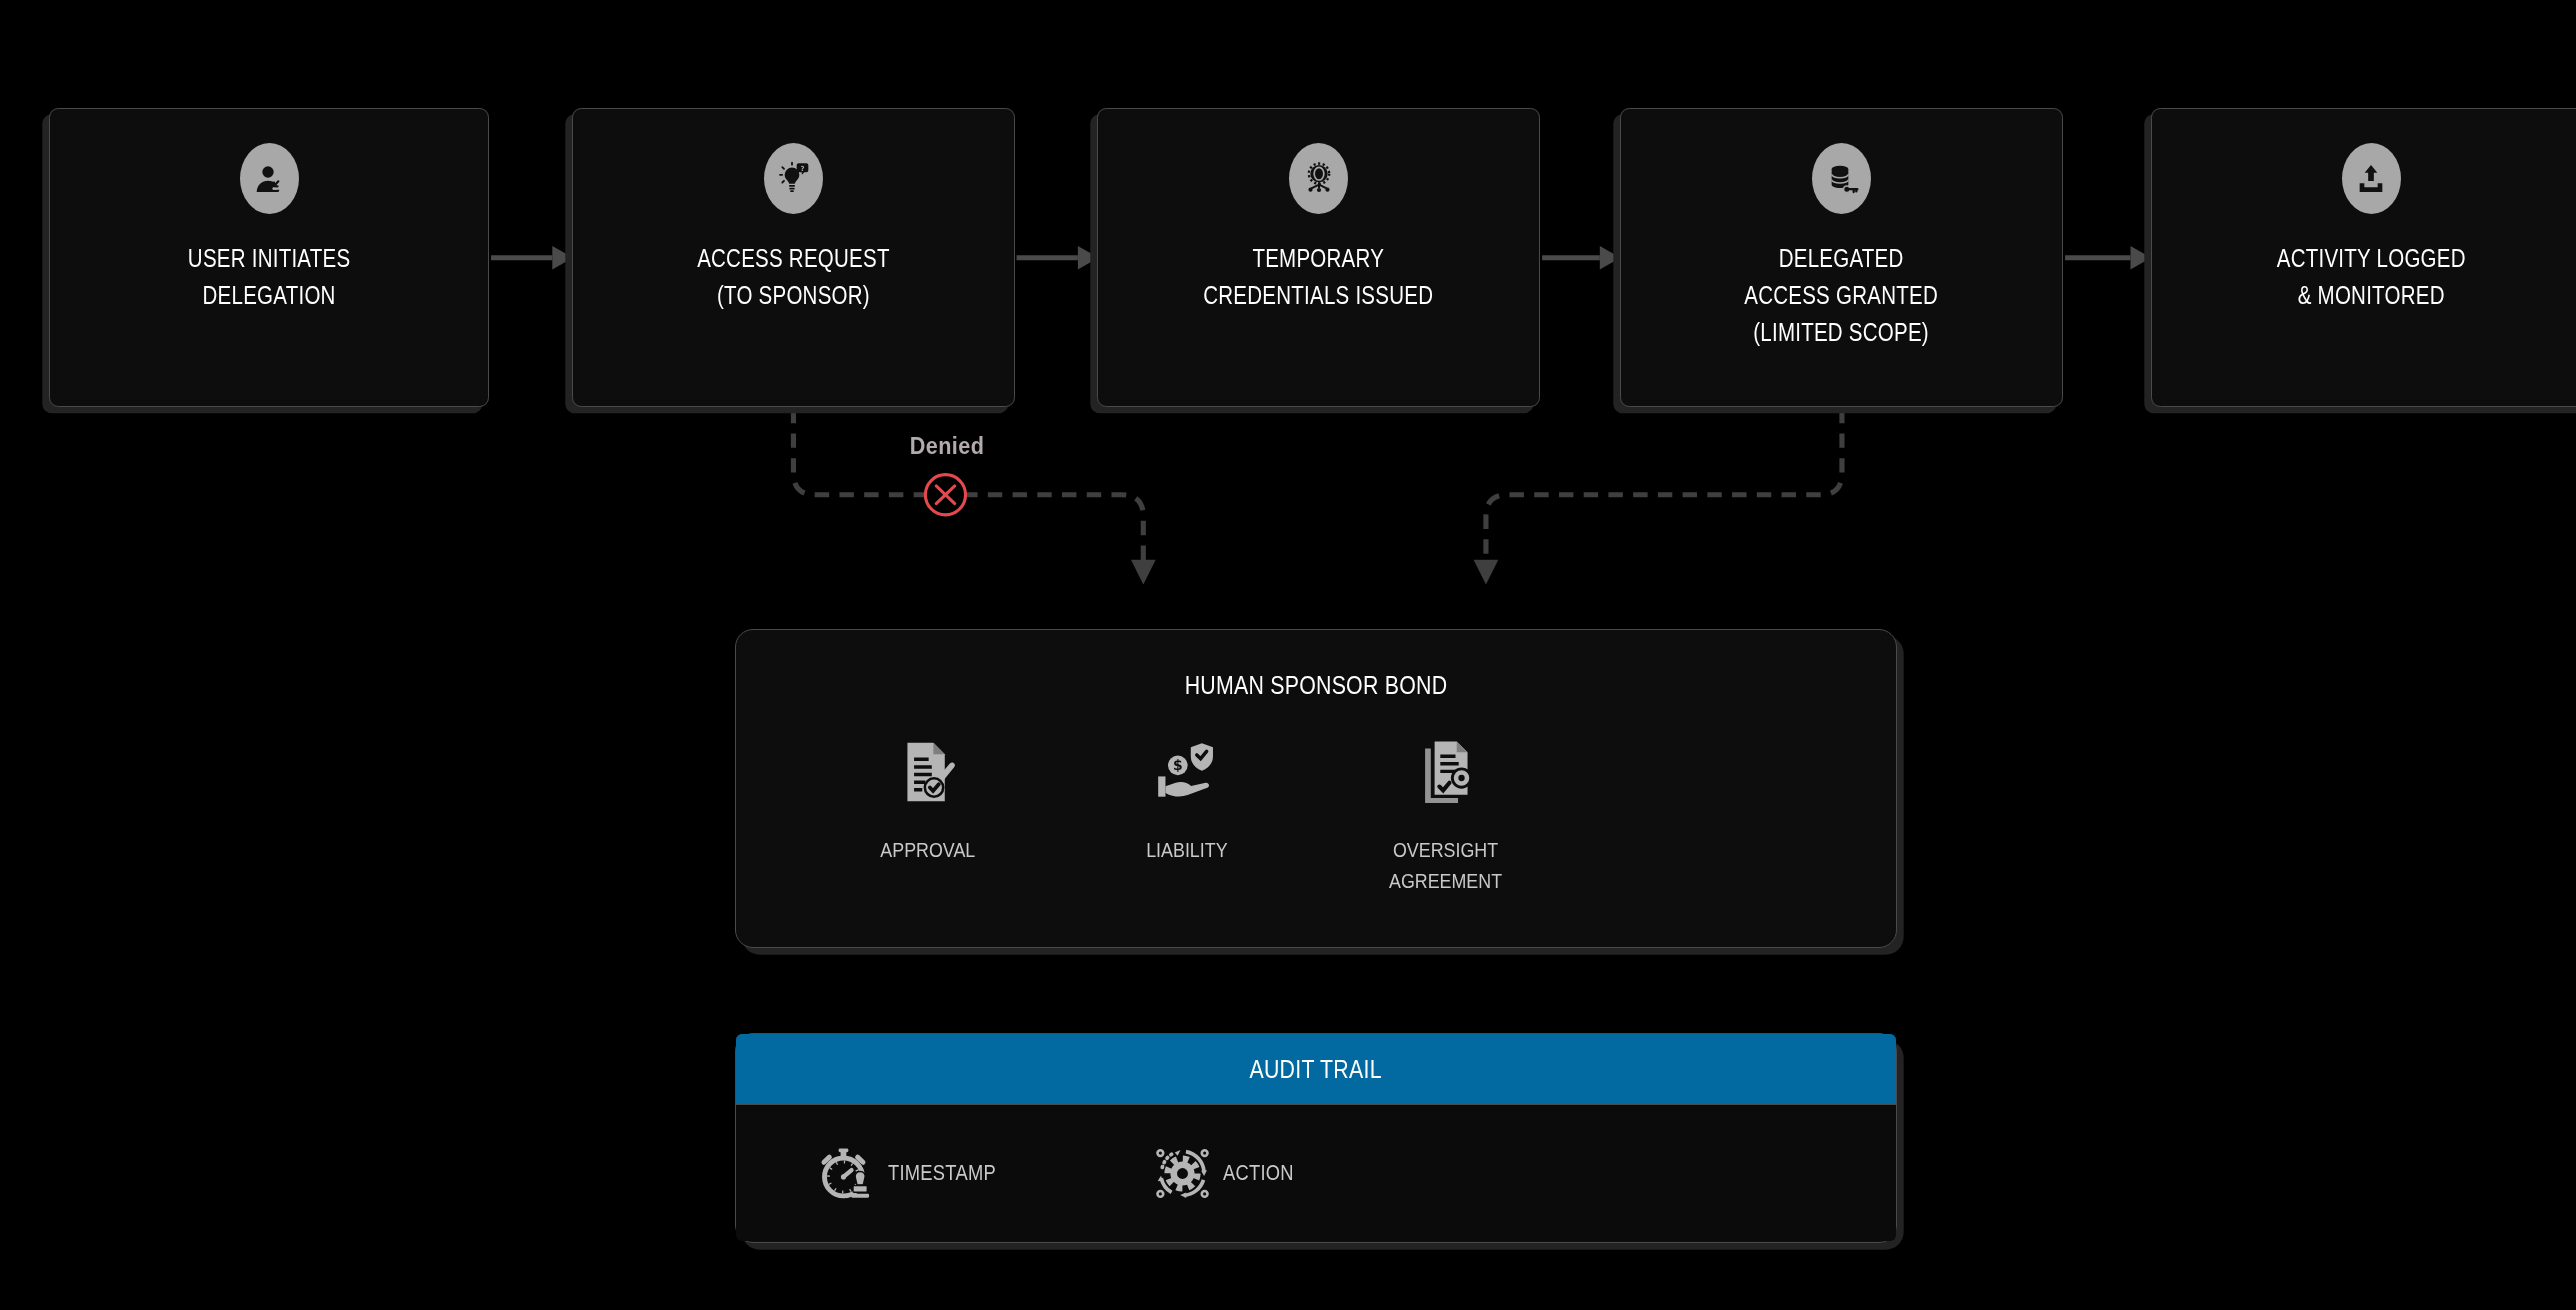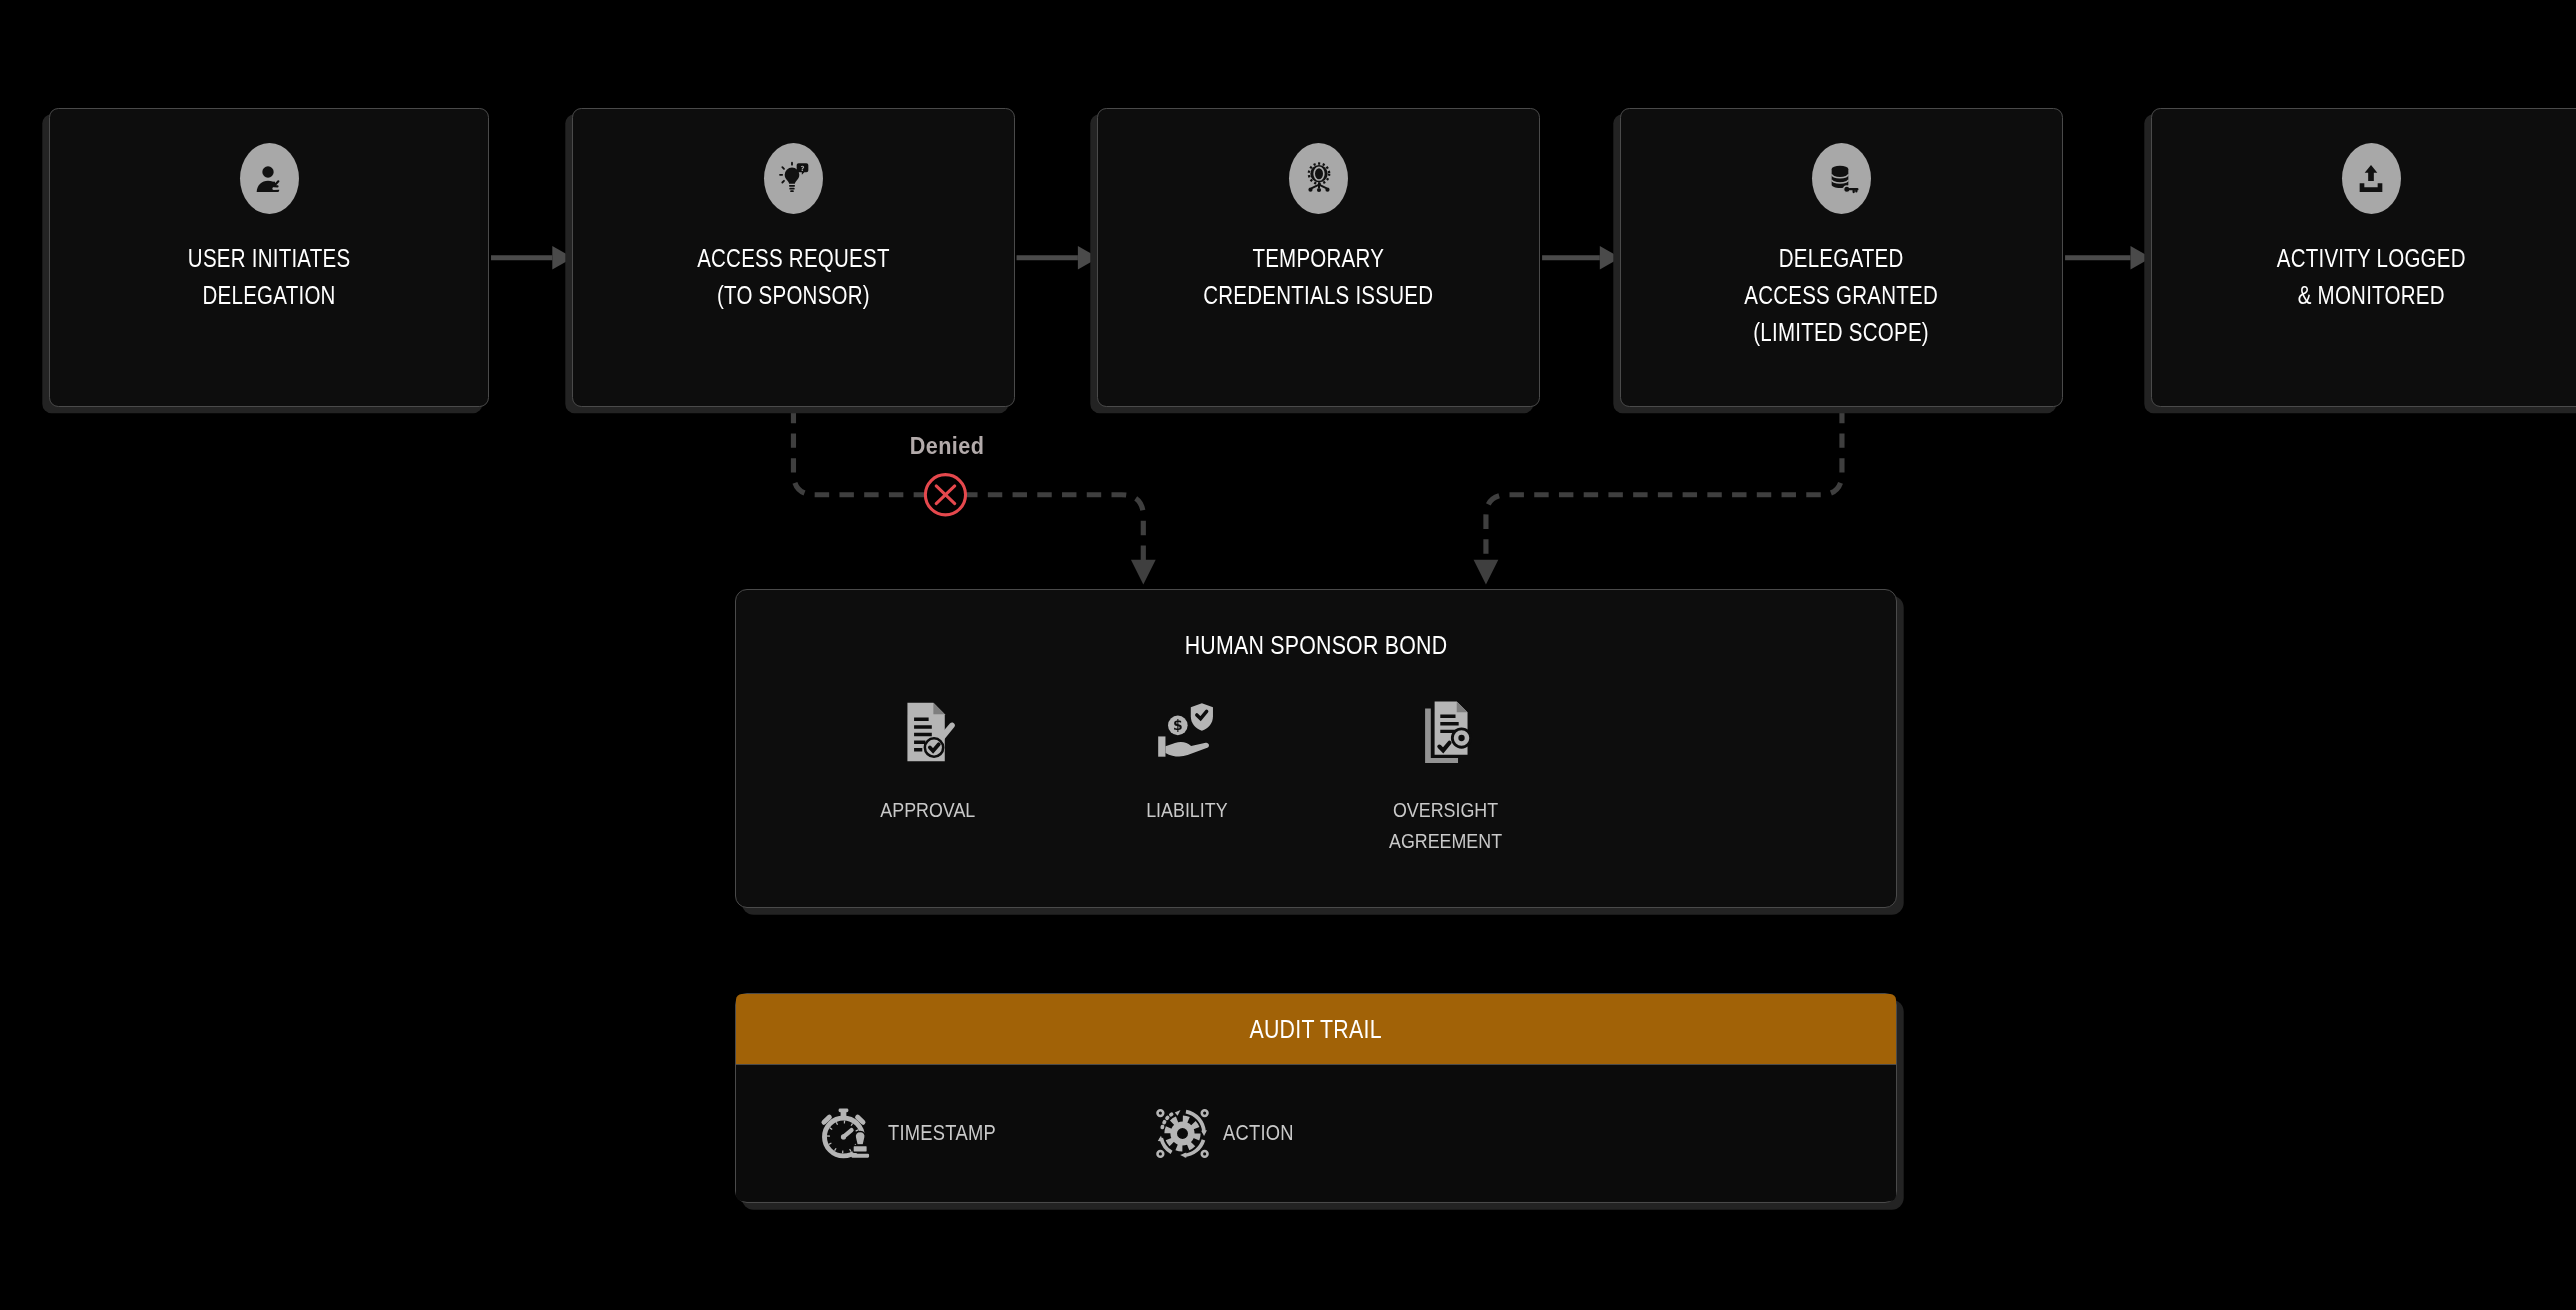--- a/index.html
+++ b/index.html
@@ -33,22 +33,23 @@
   
   .denied {
     position:absolute; left:881px; top:432px; width:132px; text-align:center;
     color:#b3abab; font-size:24px; font-weight:bold; letter-spacing:0.5px;
     transform:scaleX(.9);
   }
 
   
   .panel {
     position:absolute; left:735px; width:1162px;
-    background:#0d0d0d; border:1.5px solid #4a4a4a; border-radius:12px;
+    background:#0d0d0d; border:1.5px solid #4a4a4a; border-radius:18px;
     box-shadow:6.7px 6.7px 0 #232323;
+    margin-top:40px;
   }
   .panel-title {
     color:#fff; font-size:26px; font-weight:500; text-align:center;
     transform:scaleX(.82); transform-origin:center; letter-spacing:0.3px;
   }
   .bond { top:589px; height:319px; }
   .bond .panel-title { margin-top:40px; }
   .bond-items {
     margin-top:32px; padding:0 62px;
     display:grid; grid-template-columns:repeat(4,1fr);
@@ -57,21 +58,21 @@
   .bond-icon { height:77px; display:flex; align-items:center; justify-content:center; }
   .bond-icon svg { width:76px; height:76px; }
   .bond-label {
     margin-top:24px; color:#c9c9c9; font-size:21px; line-height:31px;
     text-align:center; white-space:pre-line;
     transform:scaleX(.85); transform-origin:center;
   }
 
   .audit { top:993px; height:210px; }
   .audit-header {
-    height:71px; background:#a16207; border-bottom:1.5px solid #4a4a4a;
+    height:71px; background:#0369a1; border-bottom:1.5px solid #4a4a4a;
     border-radius:5.7px 5.7px 0 0;
     display:flex; align-items:center; justify-content:center;
   }
   .audit-body {
     height:136px; background:#0b0b0b; border-radius:0 0 5.7px 5.7px;
     display:grid; grid-template-columns:repeat(3,1fr);
     align-items:center; padding:0 77px;
   }
   .audit-item { display:flex; align-items:center; gap:6px; }
   .audit-item svg { width:69px; height:69px; flex:0 0 auto; }

